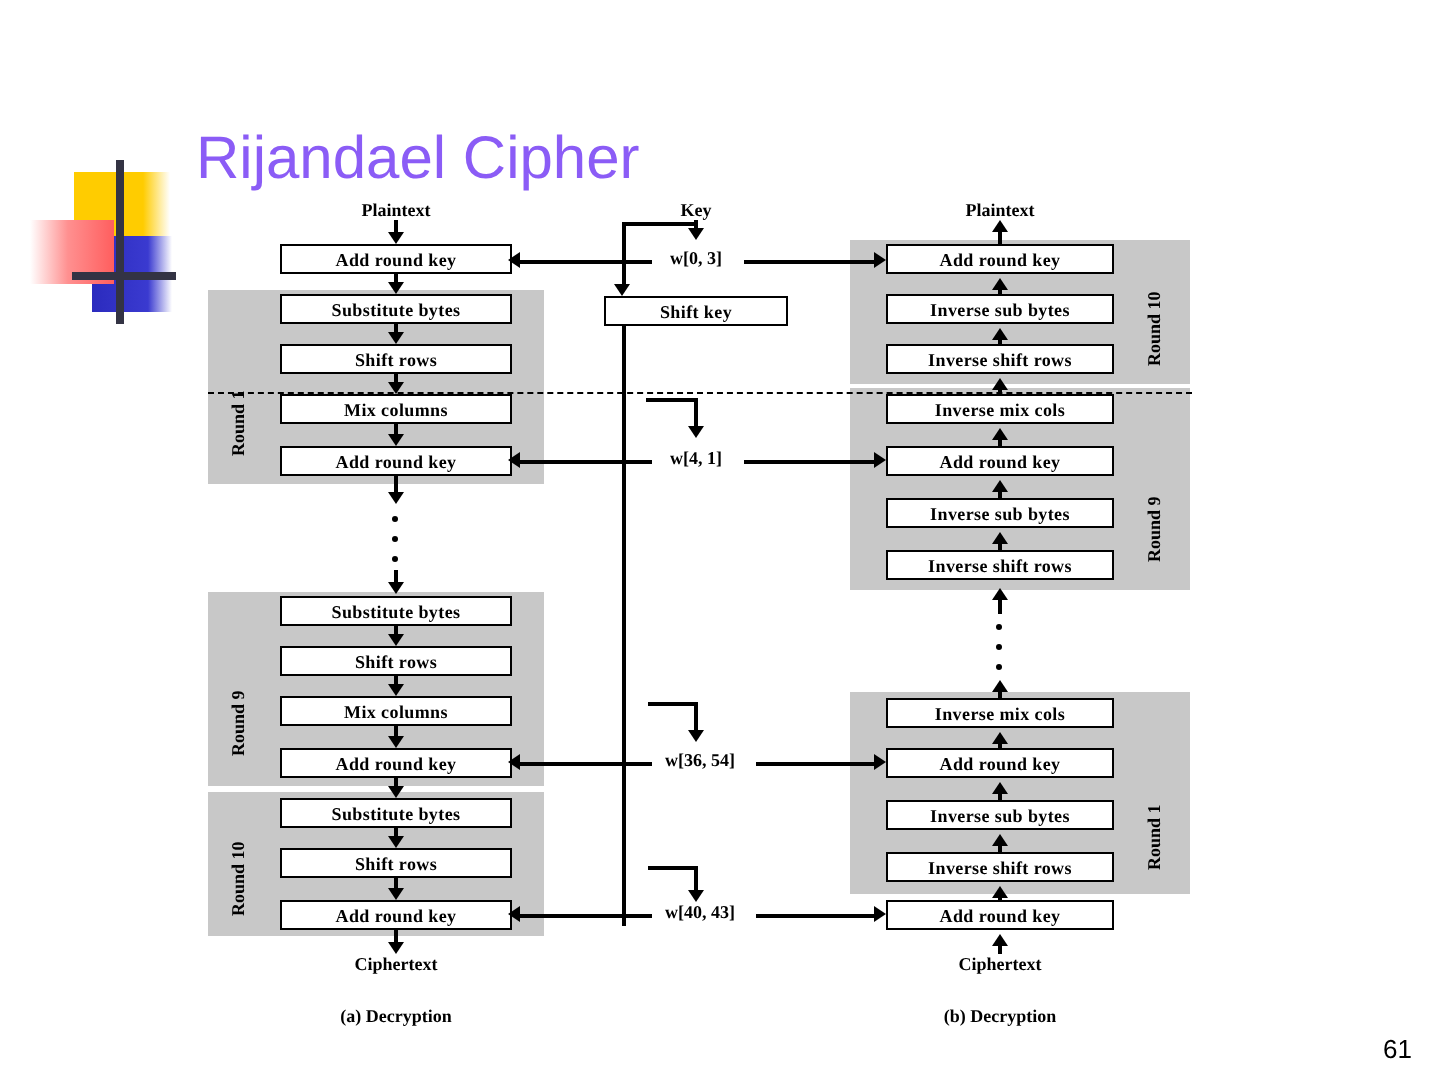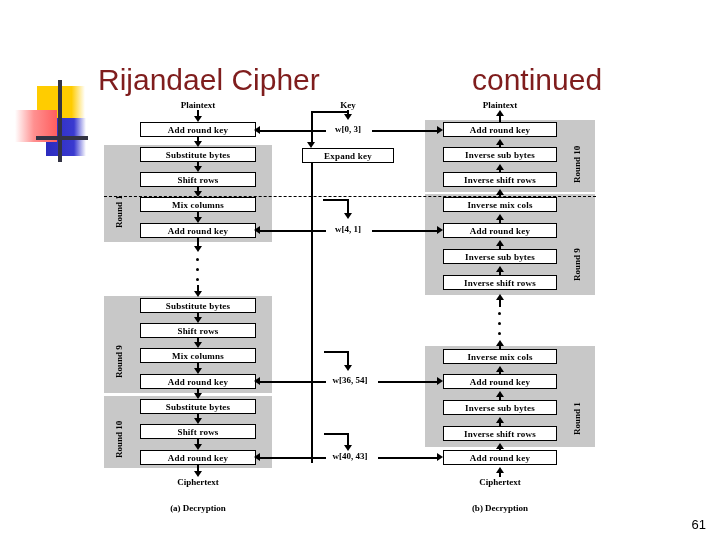--- a/index.html
+++ b/index.html
@@ -27,21 +27,21 @@
   
   #title-bar {
     position: absolute;
     left: 0;
     top: 30px;
     width: 720px;
     height: 50px;
   }
   .title-text {
     position: absolute;
-    color: #7f1d1d;
+    color: #8b5cf6;
     font-family: "Liberation Sans", sans-serif;
     font-size: 30px;
     font-weight: 400;
     letter-spacing: 0px;
     white-space: nowrap;
   }
   #title-main { left: 98px; top: 33px; }
   #title-cont { left: 472px; top: 33px; }
 
   
@@ -169,21 +169,20 @@
   </defs>
   <rect x="27" y="8" width="48" height="38" fill="url(#gy)"></rect>
   <rect x="36" y="40" width="40" height="38" fill="url(#gb)"></rect>
   <rect x="5" y="32" width="42" height="32" fill="url(#gr)"></rect>
   <rect x="48" y="2" width="4" height="82" fill="#333344"></rect>
   <rect x="26" y="58" width="52" height="4" fill="#333344"></rect>
 </svg>
 
 <div id="title-bar">
   <div class="title-text" id="title-main">Rijandael Cipher</div>
-  <div class="title-text" id="title-cont">continued</div>
 </div>
 
 <div id="figure">
 
   <div class="band" style="left:104px; top:145px; width:168px; height:97px;"></div>
   <div class="band" style="left:104px; top:296px; width:168px; height:97px;"></div>
   <div class="band" style="left:104px; top:396px; width:168px; height:72px;"></div>
 
   <div class="band" style="left:425px; top:120px; width:170px; height:72px;"></div>
   <div class="band" style="left:425px; top:194px; width:170px; height:101px;"></div>
@@ -252,21 +251,21 @@
   <div class="roundlbl" style="left:114px; top:458px;">Round 10</div>
 
   <div class="flabel center" style="left:348px; top:100px;">Key</div>
   <div class="vline" style="left:347px; top:110px; height:6px;"></div>
   <div class="arr down" style="left:344px; top:114px;"></div>
 
   <div class="hline" style="left:312px; top:111px; width:36px;"></div>
   <div class="vline thick" style="left:311px; top:111px; height:34px;"></div>
   <div class="arr down" style="left:307px; top:142px;"></div>
 
-  <div class="pbox mid" style="top:148px;">Expand key</div>
+  <div class="pbox mid" style="top:148px;">Shift key</div>
 
   <div class="vline thick" style="left:311px; top:163px; height:300px;"></div>
 
   <div class="hline" style="left:258px; top:130px; width:68px;"></div>
   <div class="arr left" style="left:254px; top:126px;"></div>
   <div class="flabel center" style="left:348px; top:124px;">w[0, 3]</div>
   <div class="hline" style="left:372px; top:130px; width:67px;"></div>
   <div class="arr right" style="left:437px; top:126px;"></div>
 
   <div class="hline" style="left:324px; top:199px; width:24px;"></div>

